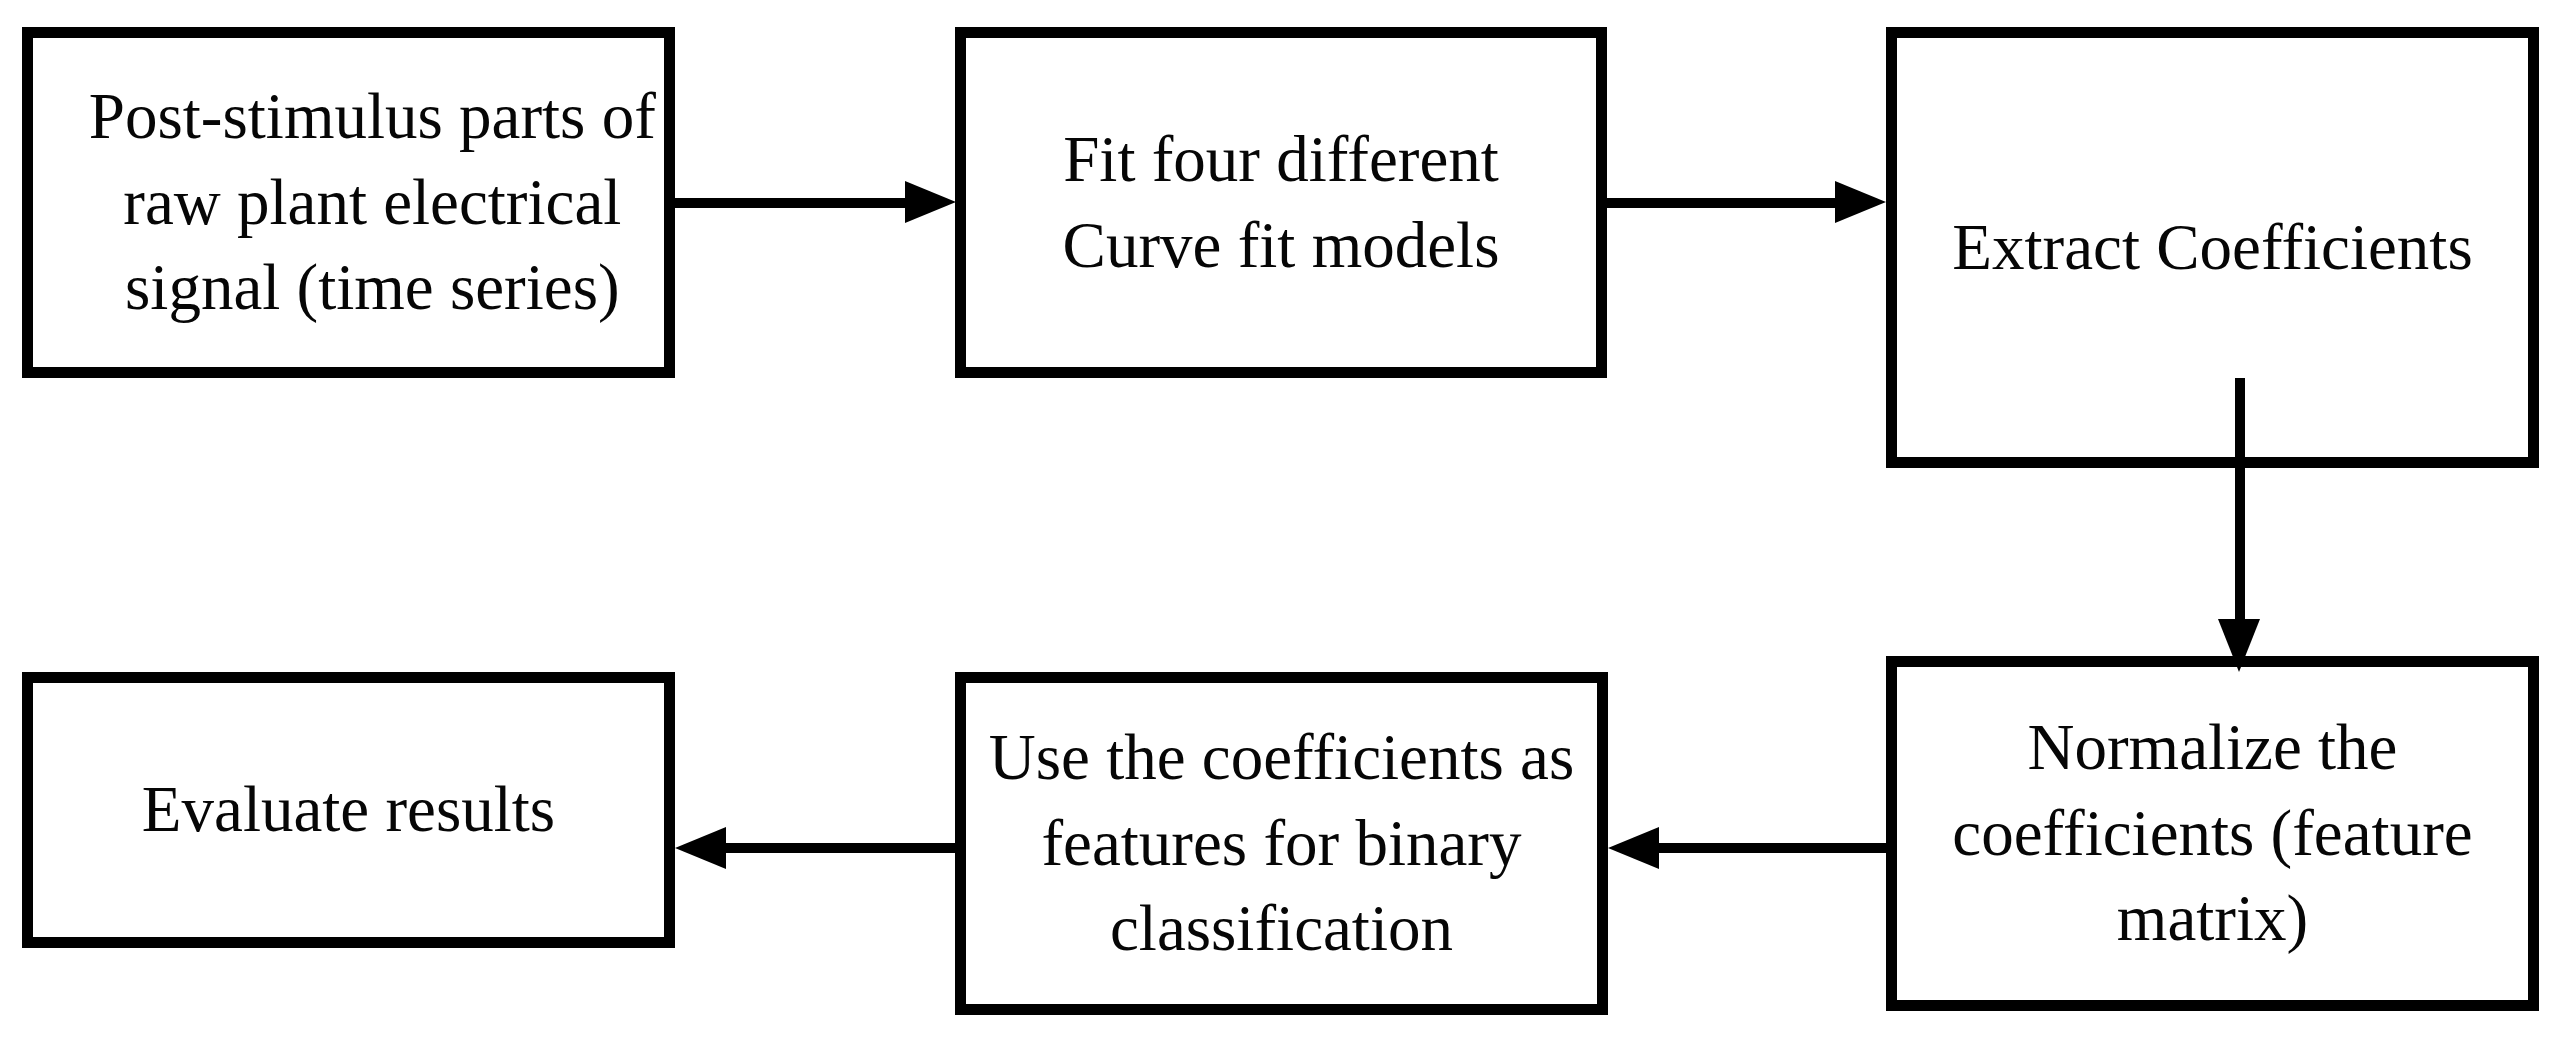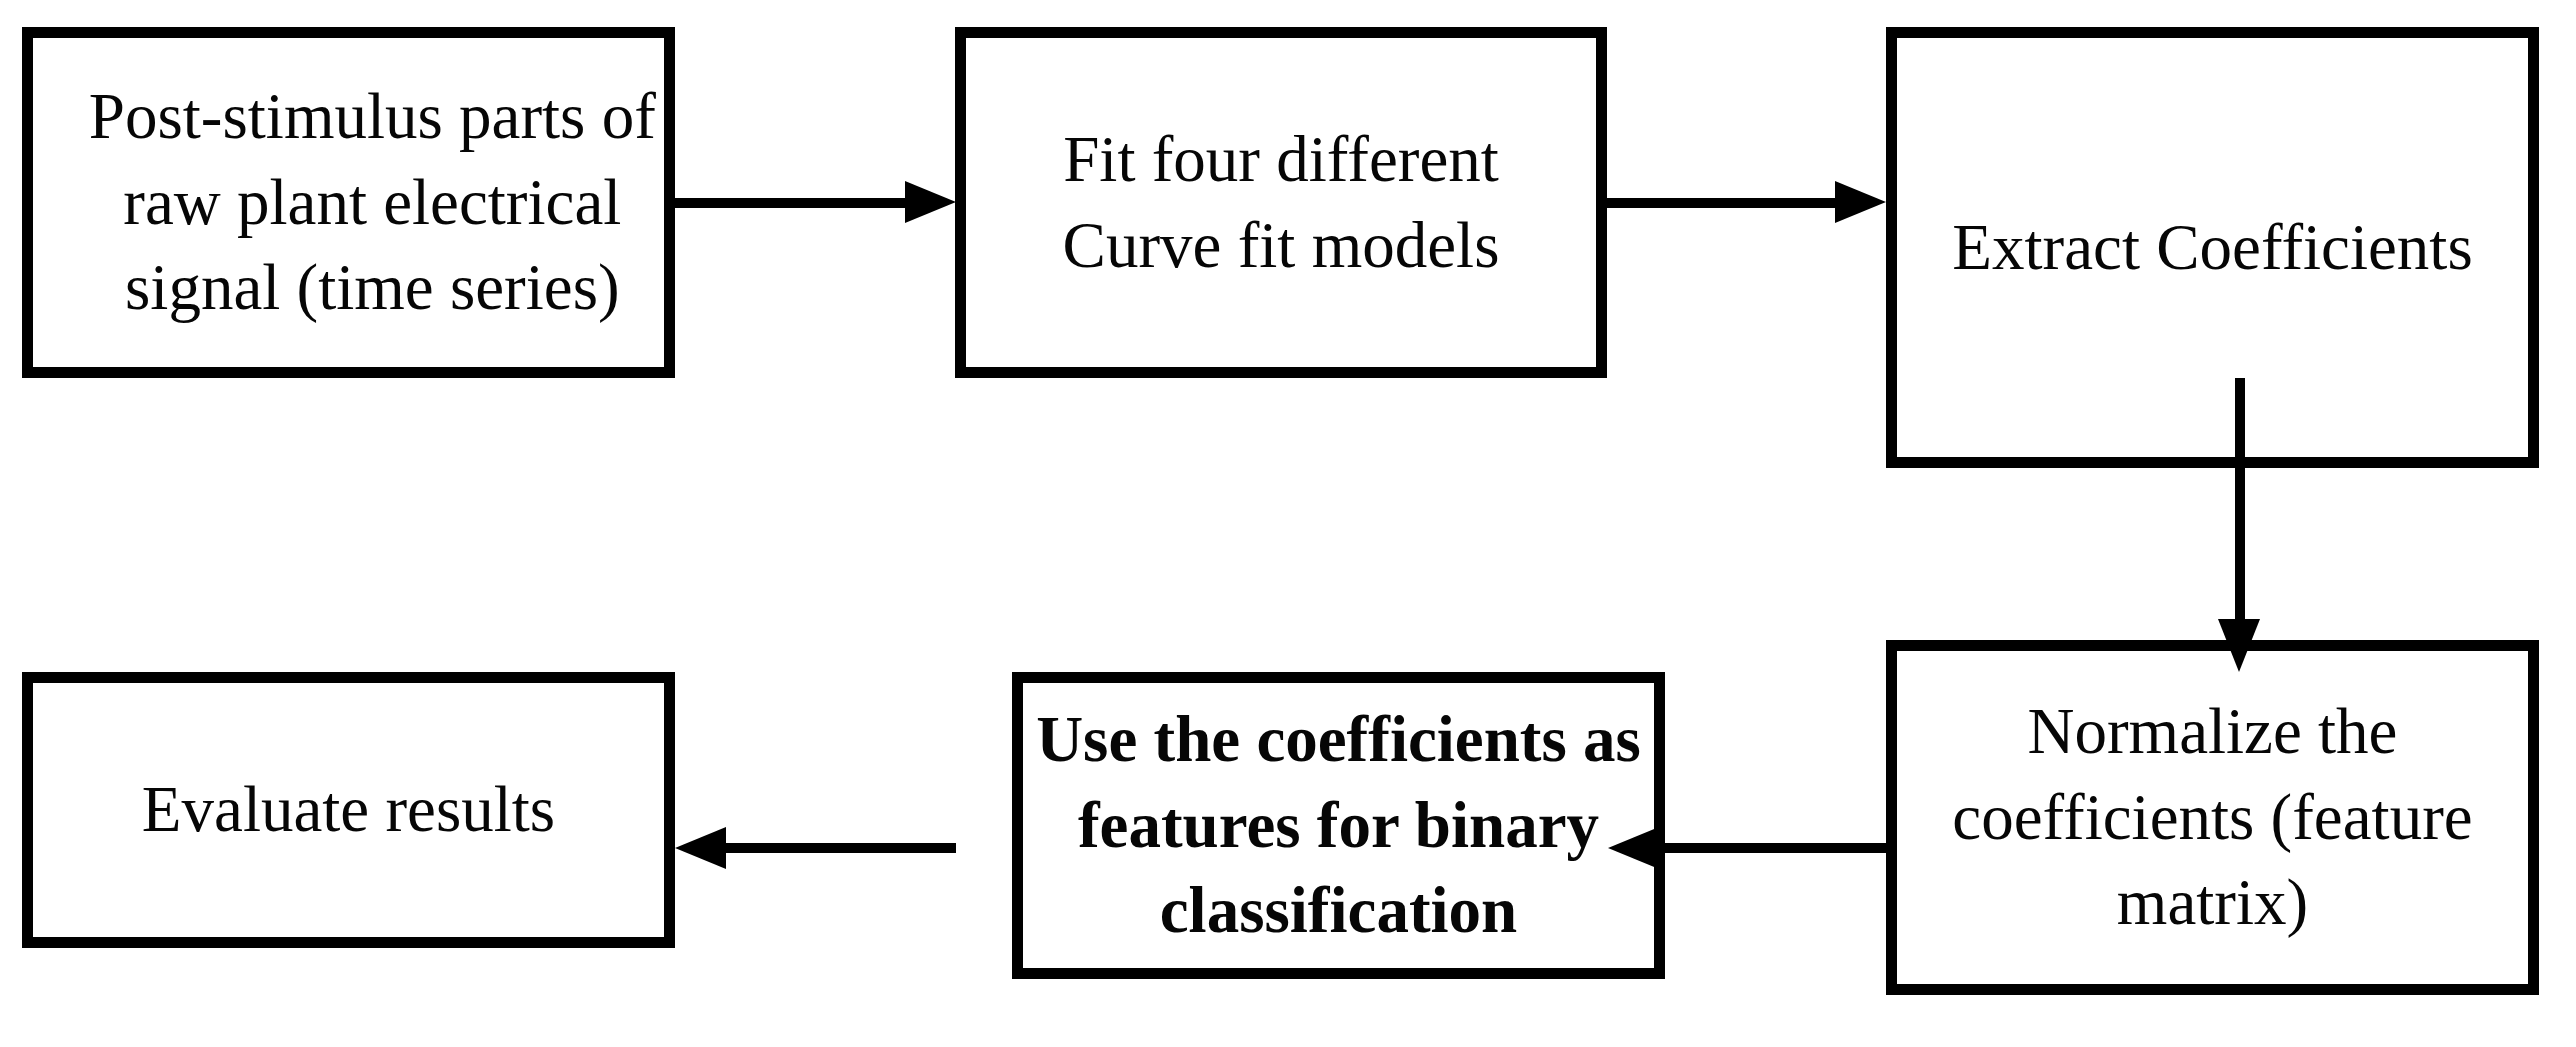--- a/index.html
+++ b/index.html
@@ -62,22 +62,22 @@
   .head-down {
     border-left: 21px solid transparent;
     border-right: 21px solid transparent;
     border-top: 53px solid #000000;
   }
 
   
   #box1 { left: 22px;   top: 27px;  width: 653px; height: 351px; justify-content: flex-end; }
   #box2 { left: 955px; top: 27px;  width: 652px; height: 351px; }
   #box3 { left: 1886px; top: 27px;  width: 653px; height: 441px; }
-  #box4 { left: 1886px; top: 640px; width: 653px; height: 355px; }
-  #box5 { left: 1012px; top: 672px; width: 653px; height: 307px; font-weight: bold; }
+  #box4 { left: 1886px; top: 656px; width: 653px; height: 355px; }
+  #box5 { left: 955px; top: 672px; width: 653px; height: 343px; }
   #box6 { left: 22px;   top: 672px; width: 653px; height: 276px; }
 
   
   #a1-shaft { left: 675px;  top: 198px;  width: 233px; }
   #a1-head  { left: 905px; top: 181px; }
   
   #a2-shaft { left: 1607px; top: 198px;  width: 232px; }
   #a2-head  { left: 1835px; top: 181px; }
   
   #a3-shaft { left: 2235px; top: 378px;  height: 244px; }

